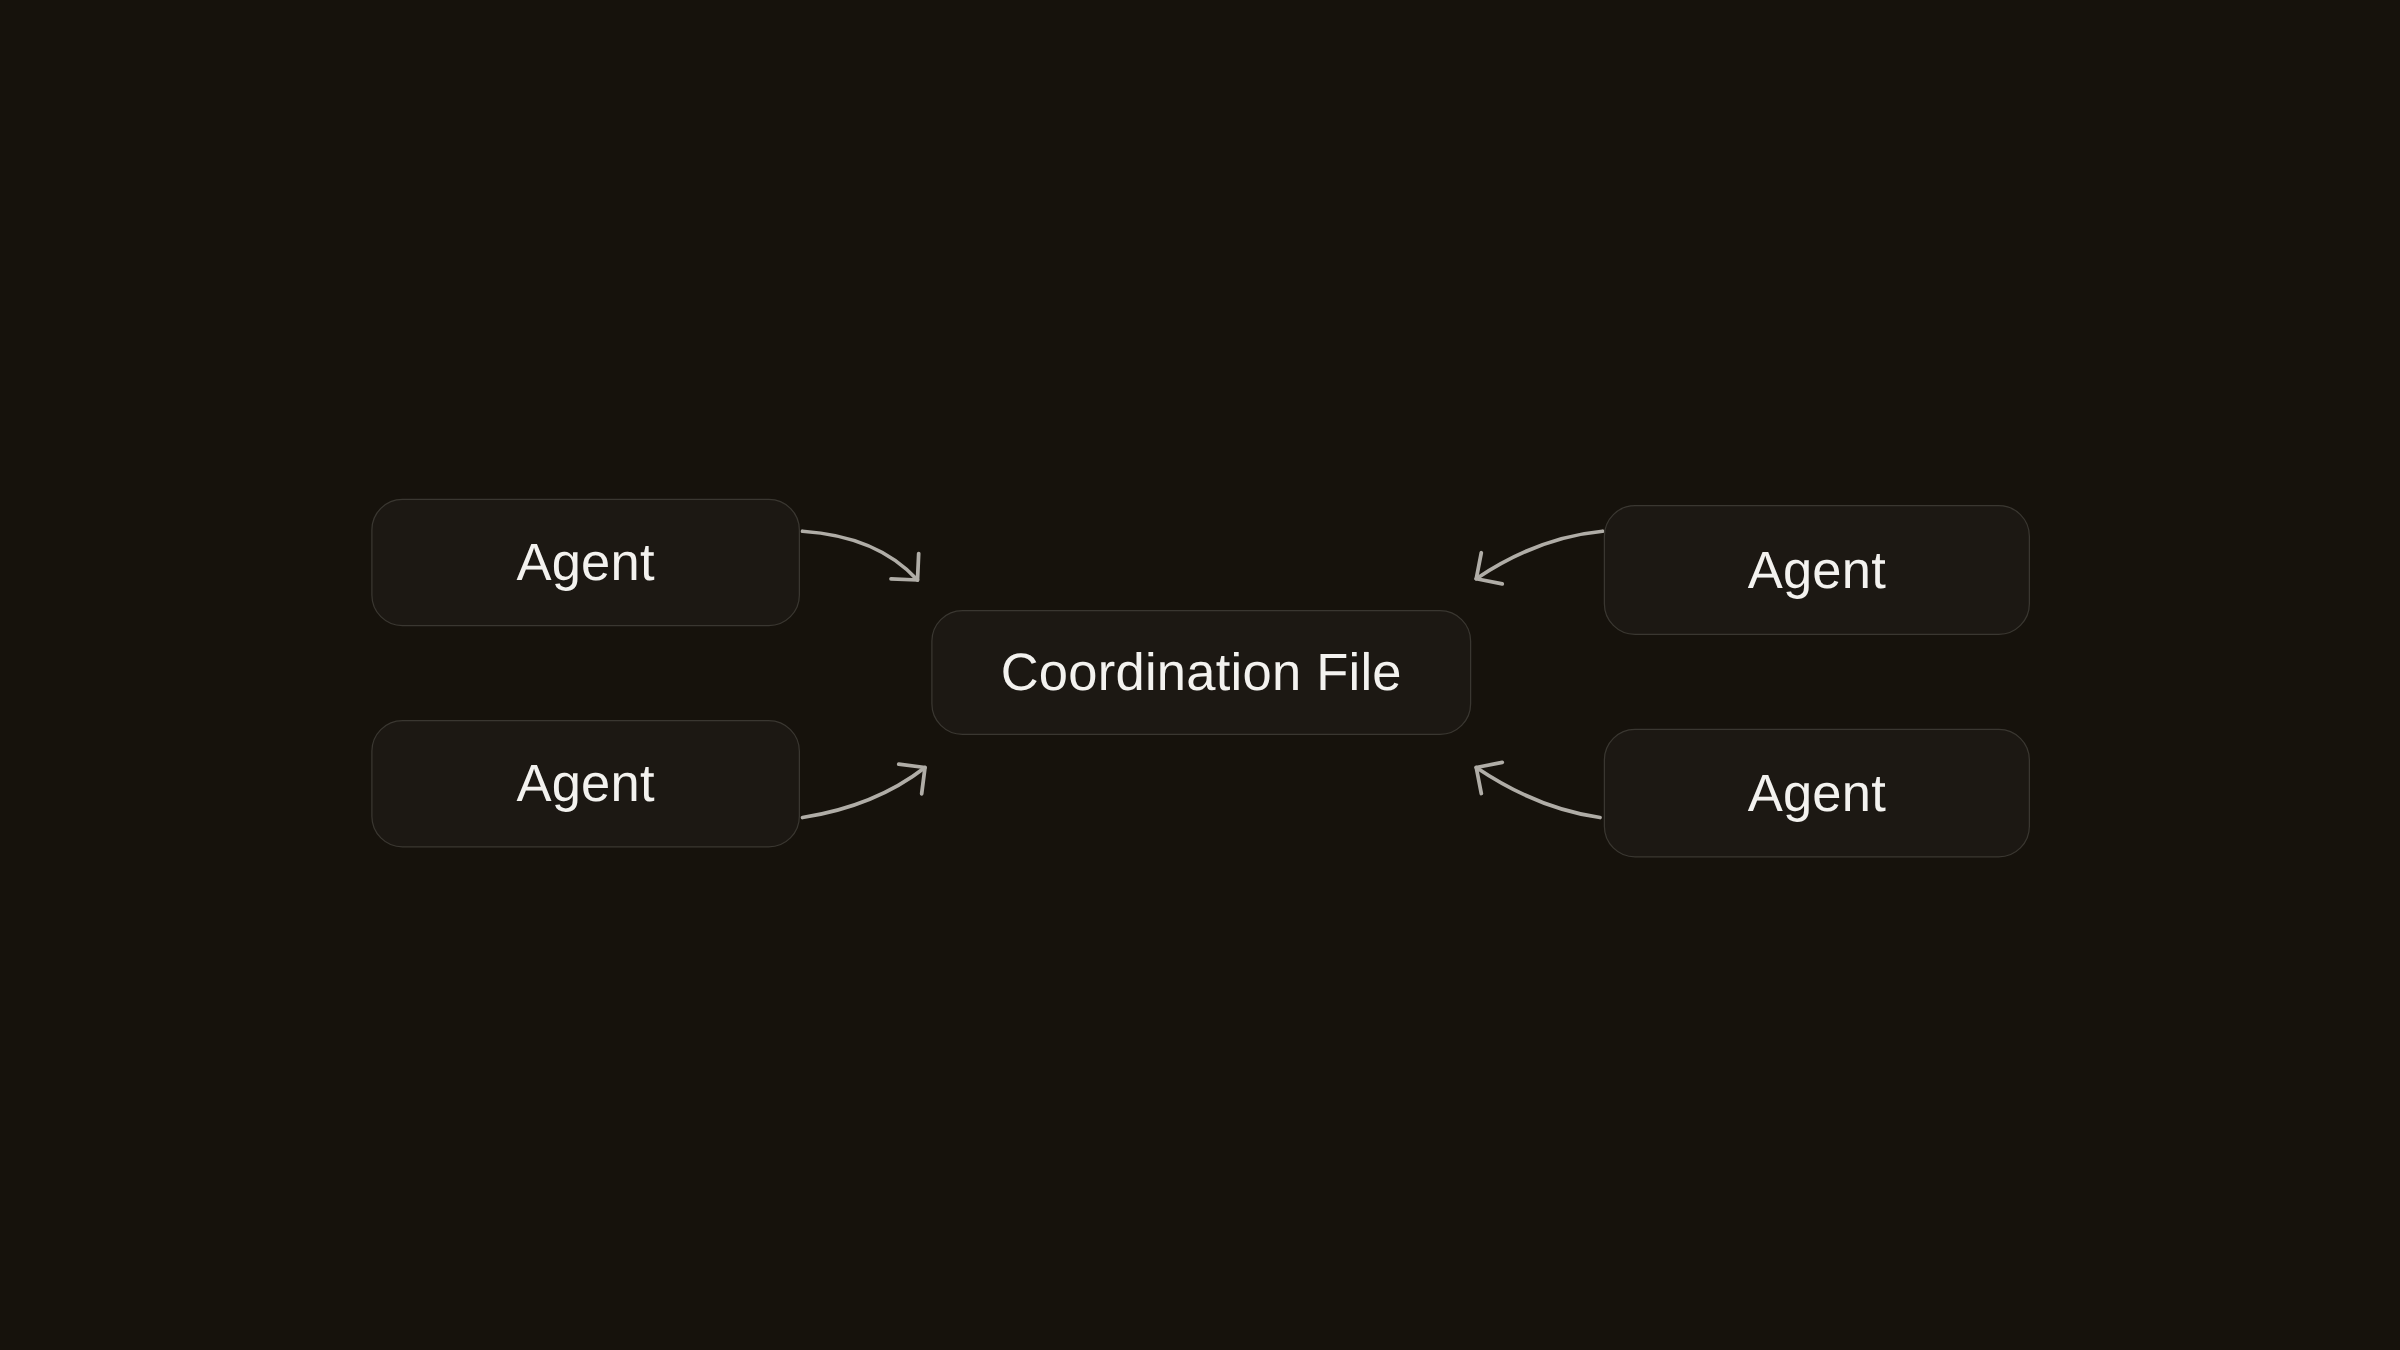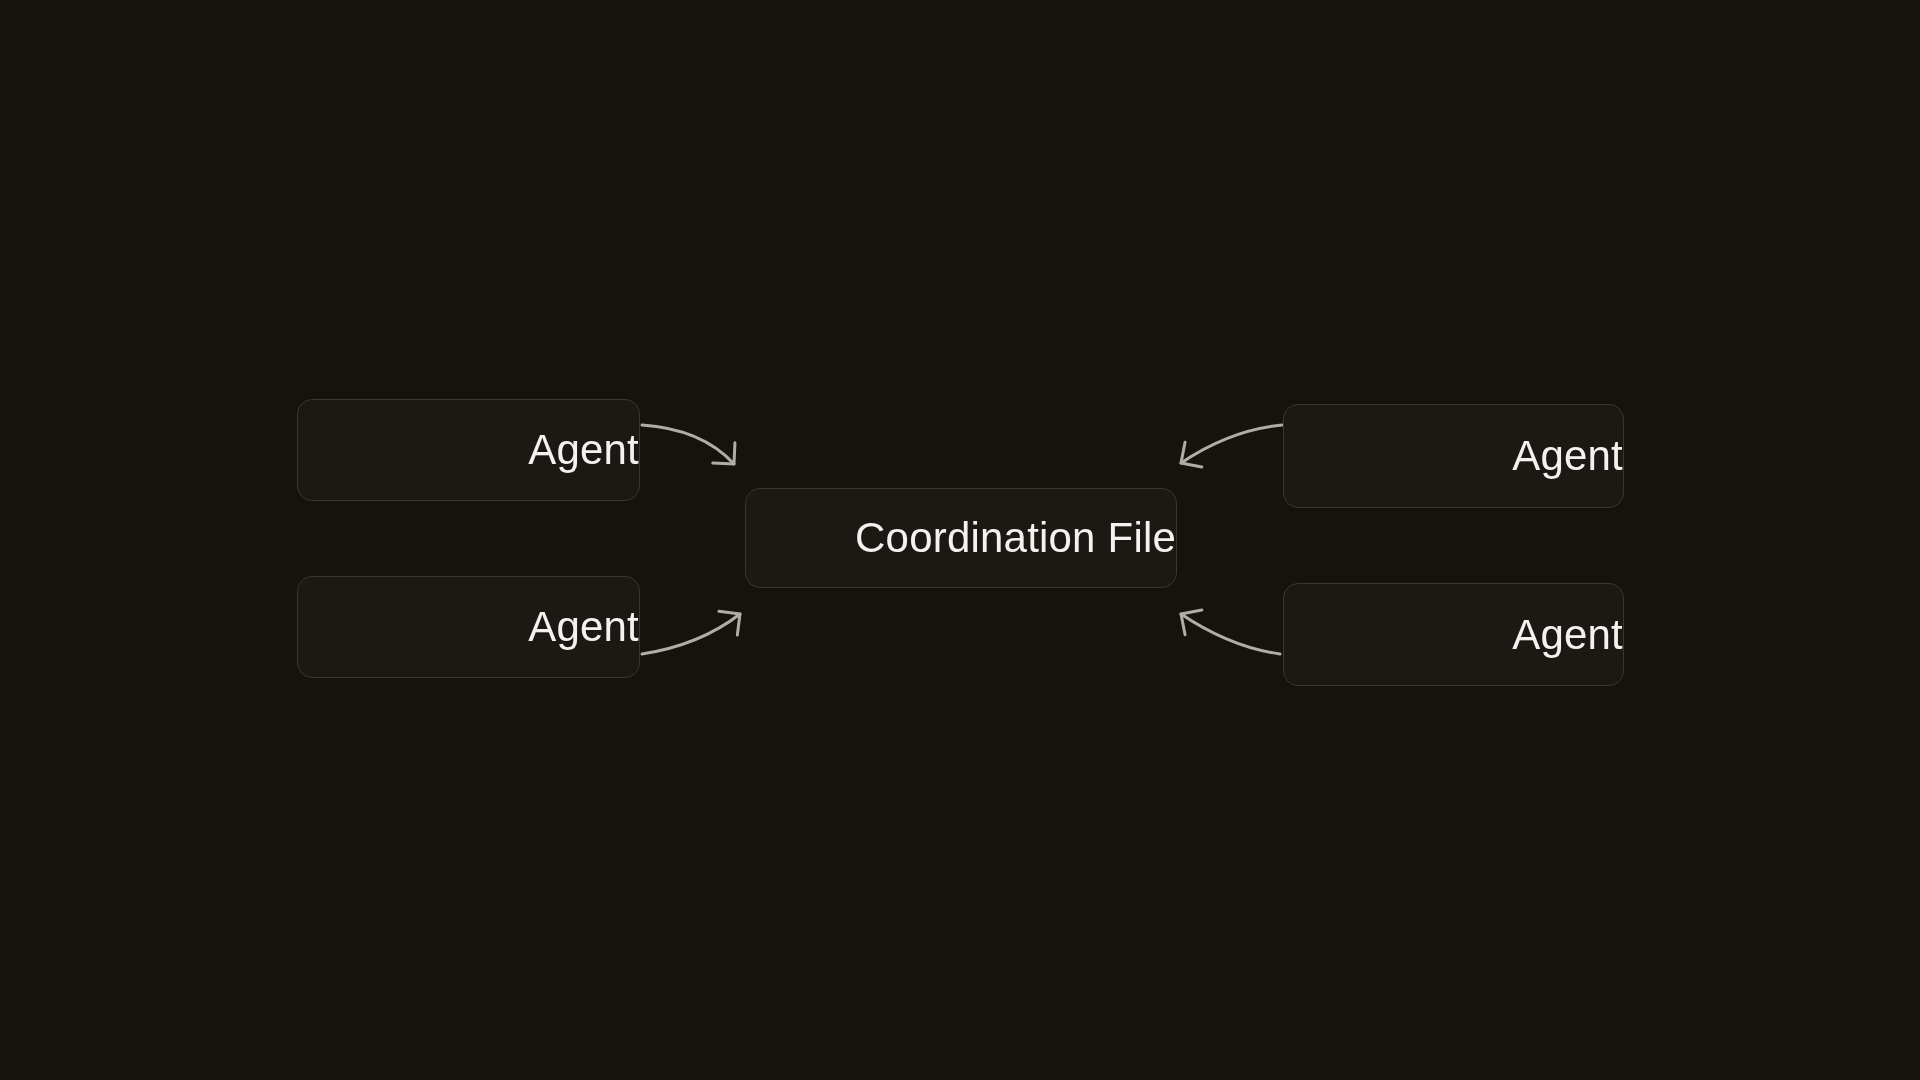--- a/index.html
+++ b/index.html
@@ -37,24 +37,24 @@
     stroke:var(--arrow);
     stroke-width:3;
     fill:none;
     stroke-linecap:round;
     stroke-linejoin:round;
   }
   .node{
     position:absolute;
     background:var(--node-fill);
     border:1px solid var(--node-border);
-    border-radius:15px;
+    border-radius:25px;
     display:flex;
     align-items:center;
-    justify-content:flex-end;
+    justify-content:center;
   }
   .node-label{
     color:var(--text);
     font-size:42px;
     font-weight:400;
     line-height:1;
     white-space:nowrap;
     letter-spacing:0.2px;
   }
   

